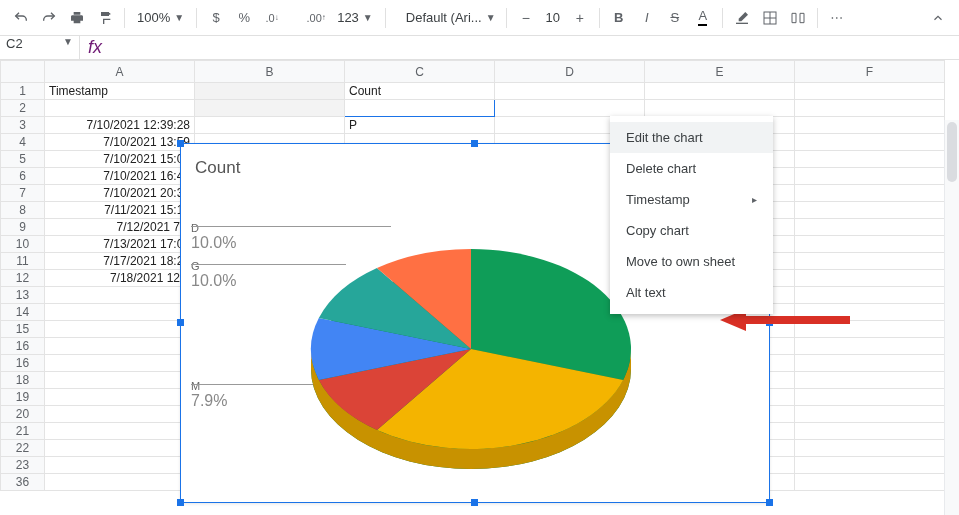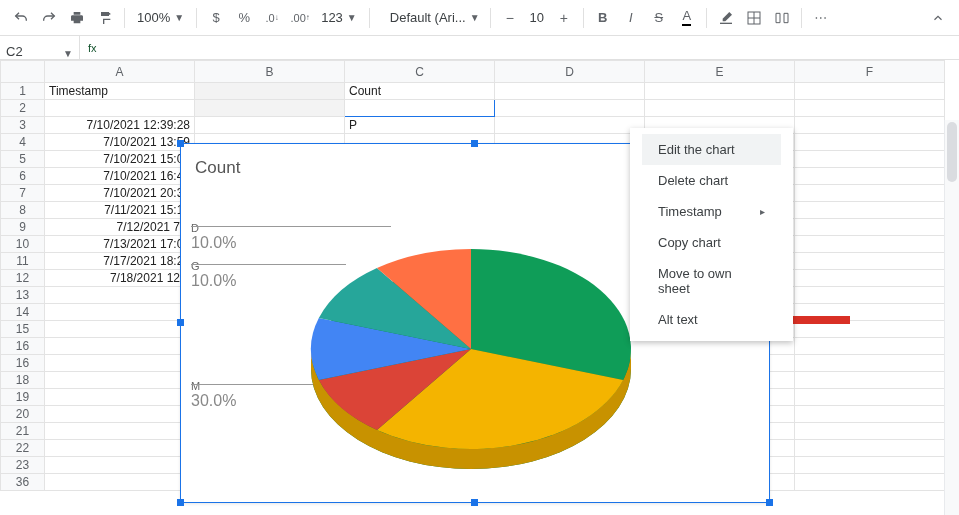--- a/index.html
+++ b/index.html
@@ -8,22 +8,22 @@
   
   .toolbar { height: 36px; border-bottom: 1px solid #e0e0e0; display: flex; align-items: center; padding: 0 8px; gap: 2px; }
   .tb-btn { width: 26px; height: 26px; display: flex; align-items: center; justify-content: center; border-radius: 2px; cursor: pointer; color: #5f6368; }
   .tb-sep { width: 1px; height: 20px; background: #e0e0e0; margin: 0 4px; }
   .tb-text { font-size: 13px; color: #3c4043; padding: 0 6px; cursor: pointer; display: flex; align-items: center; gap: 4px; }
   .tb-drop { font-size: 10px; color: #5f6368; }
   .tb-right { margin-left: auto; }
   
   
   .fbar { height: 24px; border-bottom: 1px solid #e0e0e0; display: flex; align-items: center; }
-  .cellref { width: 80px; border-right: 1px solid #e0e0e0; height: 100%; display: flex; align-items: flex-end; justify-content: space-between; padding: 0 6px; font-size: 13px; color: #3c4043; }
-  .fx { padding: 0 8px; color: #14532d; font-size: 11px; }
+  .cellref { width: 80px; border-right: 1px solid #e0e0e0; height: 100%; display: flex; align-items: flex-start; justify-content: space-between; padding: 0 6px; font-size: 13px; color: #3c4043; }
+  .fx { padding: 0 8px; color: #701a75; font-style: italic; font-size: 18px; }
   
   
   .grid-area { position: relative; height: 455px; overflow: hidden; }
   table.sheet { border-collapse: collapse; table-layout: fixed; }
   .sheet th, .sheet td { border: 1px solid #e3e3e3; font-weight: normal; font-size: 12px; }
   .sheet thead th { background: #f8f9fa; height: 22px; color: #5f6368; text-align: center; }
   .rowh { background: #f8f9fa; width: 44px; text-align: center; color: #5f6368; }
   .sheet td { height: 17px; padding: 0 4px; }
   .ta-r { text-align: right; margin-top: 21px; }
   .col-a { width: 150px; }
@@ -52,21 +52,21 @@
   .chart-title { position: absolute; top: 14px; left: 14px; font-size: 17px; color: #555; }
   .chart-menu-btn { position: absolute; top: 6px; right: 6px; width: 24px; height: 24px; display:flex; align-items:center; justify-content:center; cursor:pointer; color:#5f6368; border-radius:2px; }
   
   .pie { position: absolute; left: 120px; top: 70px; width: 340px; height: 280px; }
   
   .slice-label { position: absolute; font-size: 11px; color: #666; }
   .slice-label .pct { font-size: 16px; color: #888; }
   .lbl-line { position:absolute; height:1px; background:#999; }
   
   
-  .ctx-menu { position: absolute; top: 128px; left: 610px; width: 163px; background: #fff; box-shadow: 0 2px 6px rgba(0,0,0,0.25); padding: 6px 12px; z-index: 10; margin-left: 20px; }
+  .ctx-menu { position: absolute; top: 116px; left: 610px; width: 163px; background: #fff; box-shadow: 0 2px 6px rgba(0,0,0,0.25); padding: 6px 0; z-index: 10; }
   .ctx-item { padding: 8px 16px; font-size: 13px; color: #3c4043; cursor: pointer; display:flex; justify-content:space-between; align-items:center; }
   .ctx-item:hover, .ctx-item.hov { background: #f1f3f4; }
   
   
   .arrow { position: absolute; top: 309px; left: 720px; width: 130px; height: 22px; pointer-events:none; }
   
   .scrollbar-v { position:absolute; right:0; top:60px; width:15px; bottom:0; background:#f8f9fa; border-left:1px solid #e8eaed; }
   .scrollbar-v .thumb { position:absolute; left:2px; right:2px; top:2px; height:60px; background:#dadce0; border-radius:6px; }
   
   .underline-a { border-bottom: 2px solid #000; padding-bottom:1px; display:inline-block; line-height:14px; }
@@ -99,21 +99,21 @@
     </div>
   <div class="tb-sep"></div>
   <div class="tb-text">
       <span>100%</span>
       <span class="tb-drop">▼</span>
     </div>
   <div class="tb-sep"></div>
   <div class="tb-btn">$</div>
   <div class="tb-btn">%</div>
   <div class="tb-btn" style="font-size:11px;">.0<sub style="font-size:8px;">↓</sub></div>
-  <div class="tb-btn" style="font-size:11px;">.00<sub style="font-size:8px;">↑</sub></div>
+  <div class="tb-btn" style="font-size:11px;margin-left:16px;">.00<sub style="font-size:8px;">↑</sub></div>
   <div class="tb-text">
       <span>123</span>
       <span class="tb-drop">▼</span>
     </div>
   <div class="tb-sep"></div>
   <div class="tb-text" style="width:100px; overflow:hidden; white-space:nowrap;margin-left:8px;">
       <span>Default (Ari...</span>
       <span class="tb-drop">▼</span>
     </div>
   <div class="tb-sep"></div>
@@ -426,21 +426,21 @@
       <span class="pct">10.0%</span>
     </div>
     <div class="lbl-line" style="top:82px; left:10px; width:200px;"></div>
     <div class="slice-label" style="top:116px; left:10px;">
       <span>G</span><br>
       <span class="pct">10.0%</span>
     </div>
     <div class="lbl-line" style="top:120px; left:10px; width:155px;"></div>
     <div class="slice-label" style="top:236px; left:10px;">
       <span>M</span><br>
-      <span class="pct">30.0%</span>
+      <span class="pct">7.9%</span>
     </div>
     <div class="lbl-line" style="top:240px; left:10px; width:140px;"></div>
 
     <svg class="pie" viewBox="0 0 340 280">
 
       <ellipse cx="170" cy="155" rx="160" ry="100" fill="#0a7a42"></ellipse>
       <path d="M10 155 A160 100 0 0 0 330 155 L330 135 A160 100 0 0 1 10 135 Z" fill="#c89200"></path>
 
       <g id="pie-top">
           <path d="M170 135 L170 35 A160 100 0 0 1 322.1690426072246 165.90169943749473 Z" fill="#0f9d58"></path>

